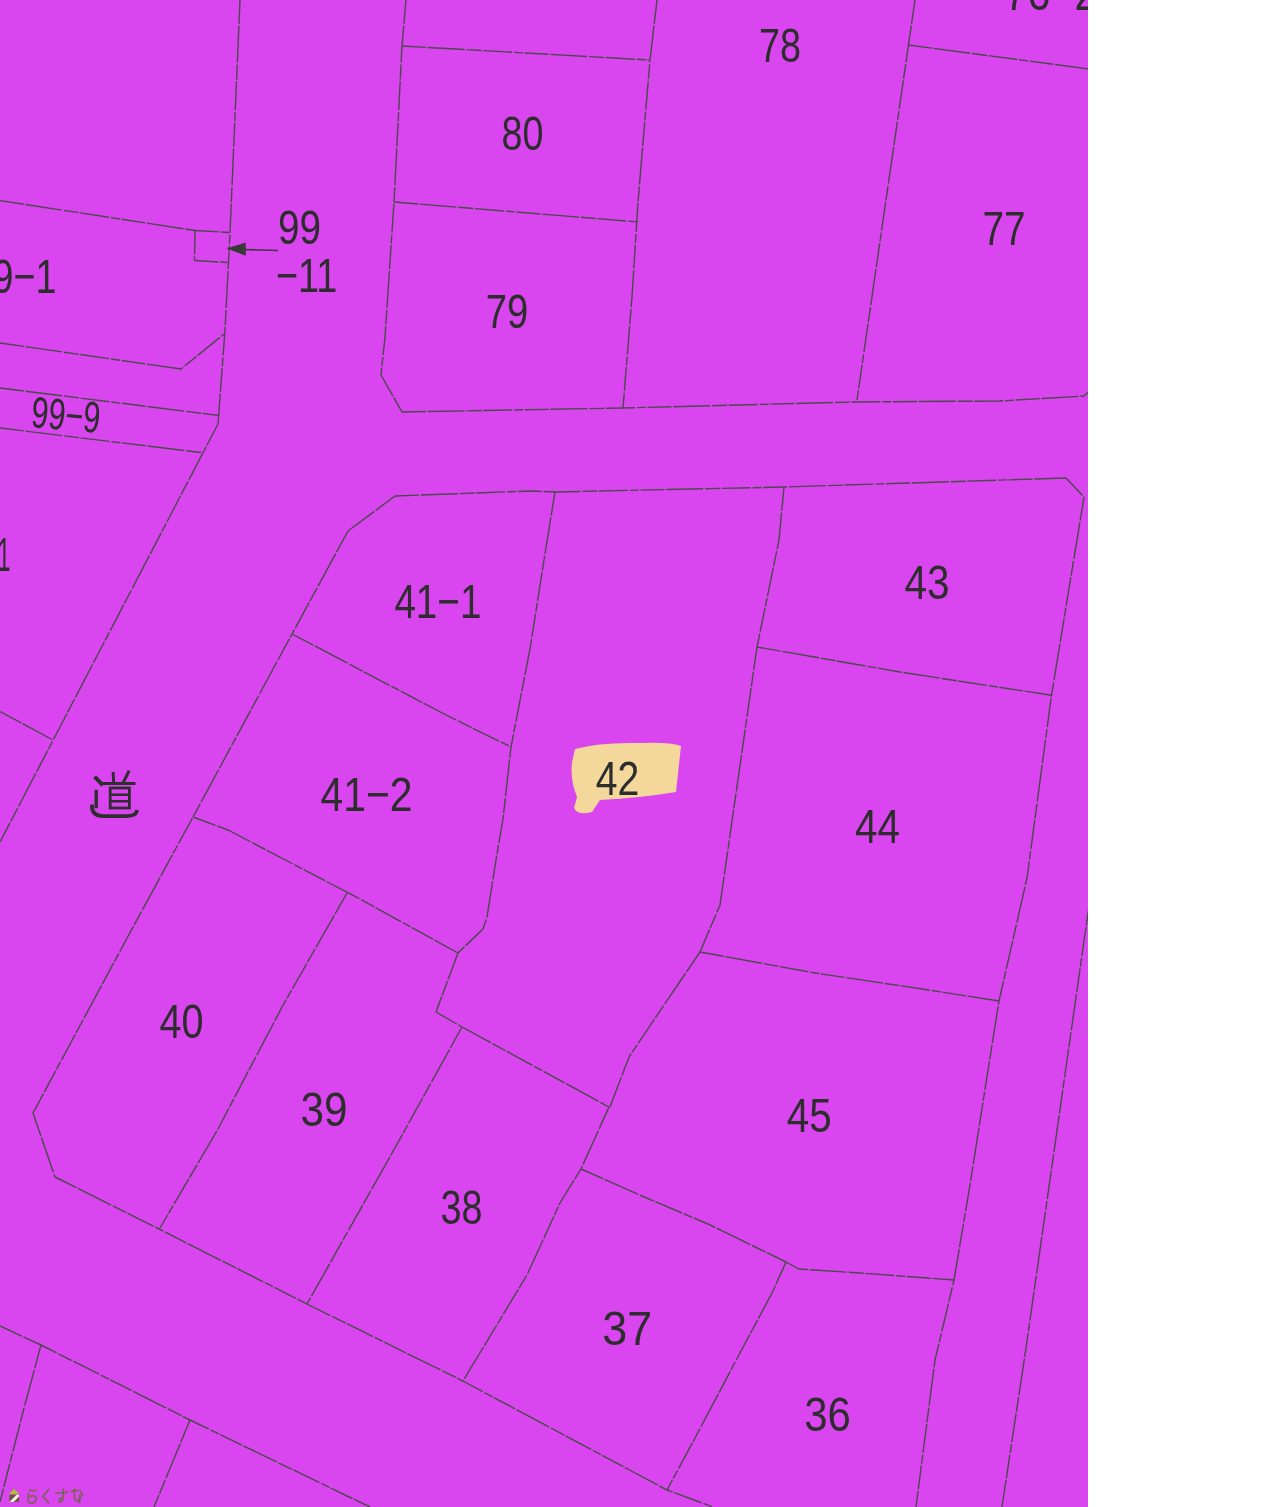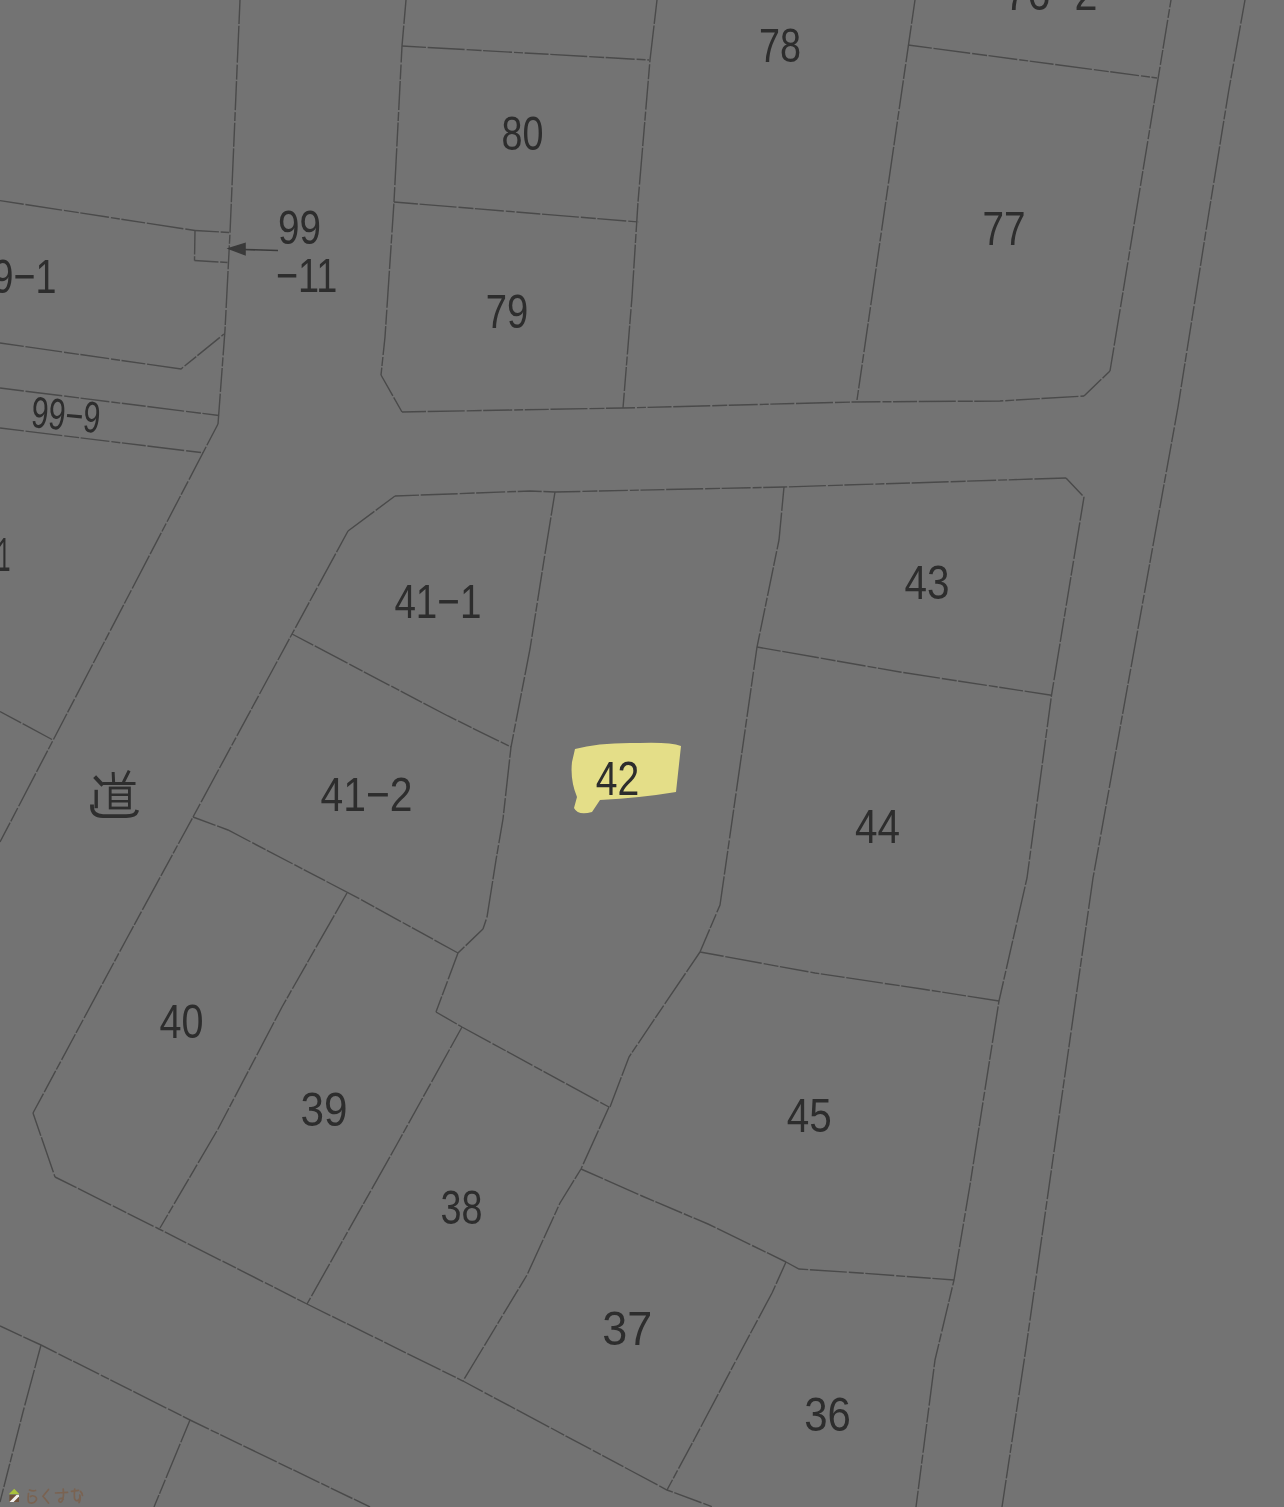--- a/index.html
+++ b/index.html
@@ -1,16 +1,16 @@
 <!DOCTYPE html>
 <html><head>
 <meta charset="utf-8">
 <style>
   html,body{margin:0;padding:0;background:#ffffff;}
-  .page{position:relative;width:1284px;height:1507px;background:#737373;overflow:hidden;}
+  .page{position:relative;width:1088px;height:1507px;background:#d946ef;overflow:hidden;}
   svg{position:absolute;left:0;top:0;}
   text{font-family:"Liberation Sans",sans-serif;fill:#2d2d2d;}
 </style>
 </head>
 <body>
 
 <div class="page">
 <svg width="1284" height="1507" viewBox="0 0 1284 1507">
   <g fill="none" stroke="#4a4a4a" stroke-width="1.4" stroke-dasharray="24 1.7 37 2 15 1.5 29 2 9 1.6">
 

